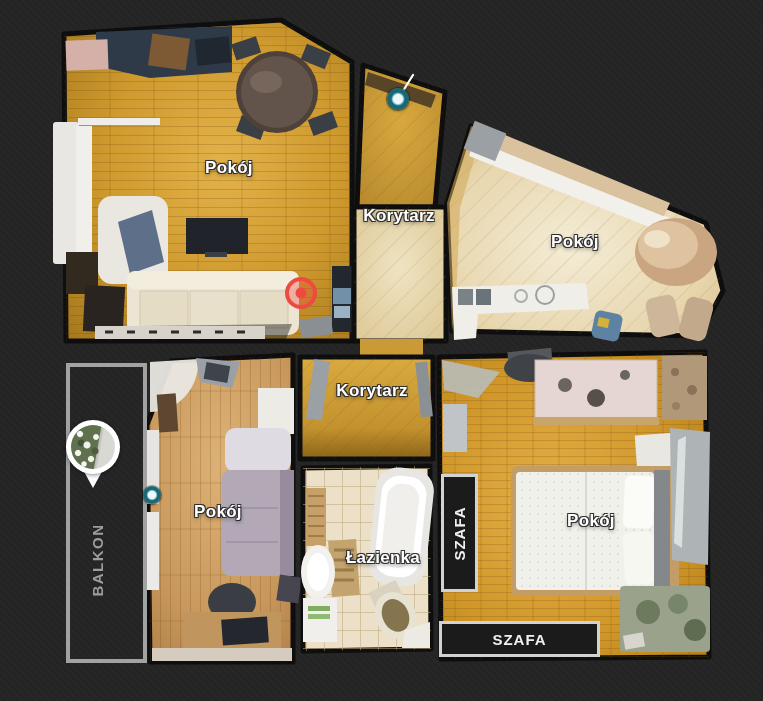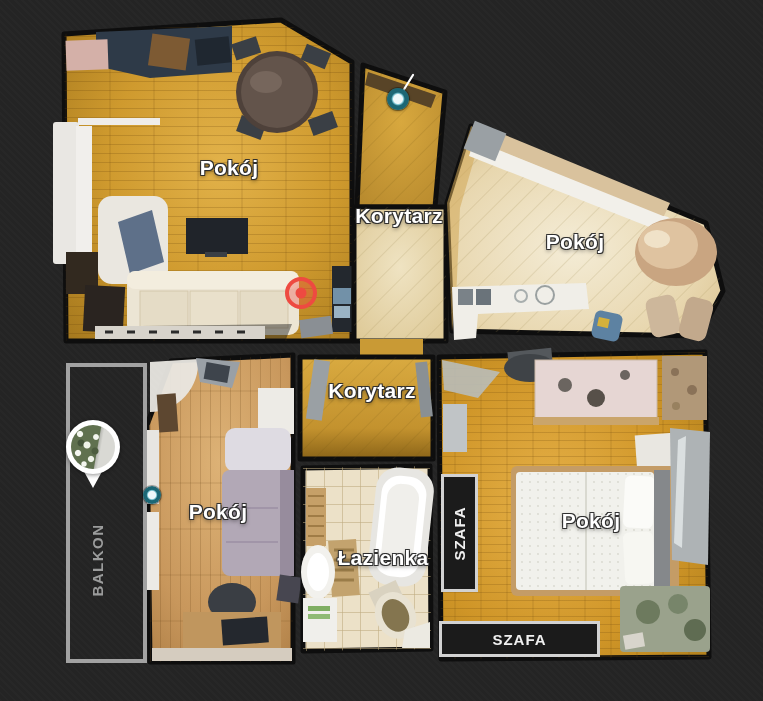--- a/index.html
+++ b/index.html
@@ -6,21 +6,21 @@
   .scene{
     position:relative;width:763px;height:701px;overflow:hidden;
     background:
       repeating-linear-gradient(45deg, rgba(255,255,255,0.015) 0 2px, transparent 2px 5px),
       #242424;
     font-family:"Liberation Sans", sans-serif;
   }
   .scene svg{position:absolute;left:0;top:0;}
   .room-label{
     position:absolute;transform:translate(-50%,-50%);
-    color:#fff;font-weight:bold;font-size:21px;letter-spacing:.3px;white-space:nowrap;
+    color:#fff;font-weight:bold;font-size:17px;letter-spacing:.3px;white-space:nowrap;
     text-shadow:-1px -1px 0 rgba(45,45,45,.95),1px -1px 0 rgba(45,45,45,.95),
                 -1px 1px 0 rgba(45,45,45,.95),1px 1px 0 rgba(45,45,45,.95),
                 0 2px 4px rgba(0,0,0,.55);
     pointer-events:none;
   }
   .balcony-box{
     position:absolute;left:66px;top:363px;width:81px;height:300px;
     border:4px solid #a2a2a2;box-sizing:border-box;
   }
   .balcony-label{

